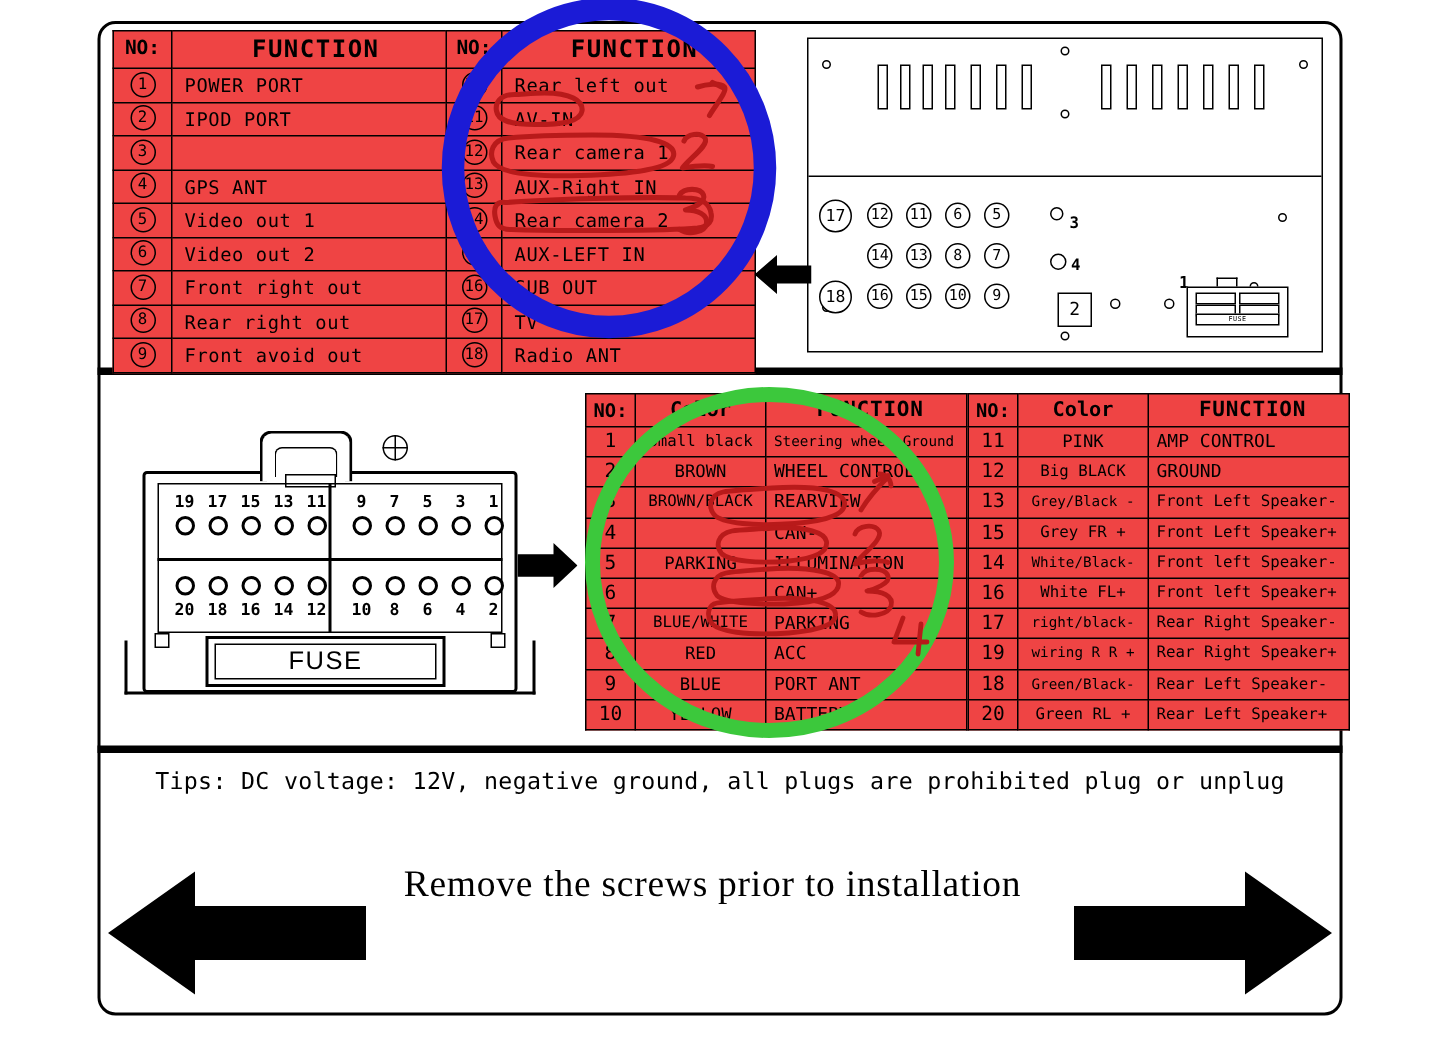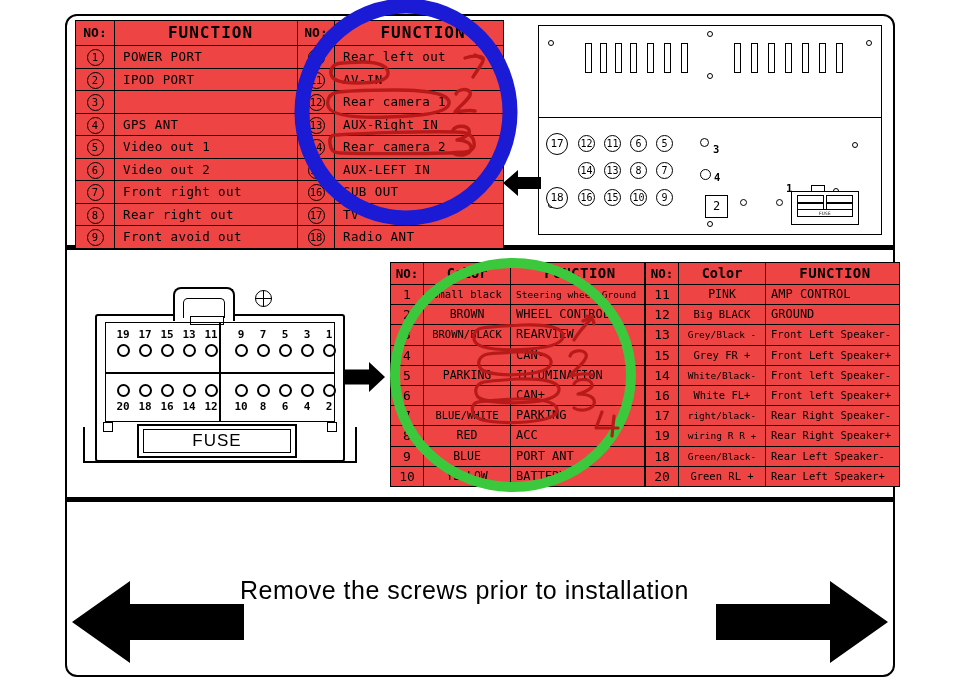--- a/index.html
+++ b/index.html
@@ -120,22 +120,22 @@
   
   .tips{
     position:absolute;left:70px;top:508px;width:820px;
     text-align:center;font-size:15.5px;line-height:26px;letter-spacing:.2px;
     font-family:"DejaVu Sans Mono","Liberation Mono",monospace;
   }
   .tips .l1{display:block;}
   .tips .l2{display:block;}
   .bigmsg{
     position:absolute;left:240px;top:570px;width:470px;
-    font-size:25px;line-height:40px;text-align:left;letter-spacing:.5px;
-    font-family:Liberation Sans, sans-serif;
+    font-size:25px;line-height:40px;text-align:center;letter-spacing:.5px;
+    font-family:Liberation Serif, serif;
   }
 
   
   .marker{position:absolute;pointer-events:none;}
   .marker svg{display:block;overflow:visible;}
 </style>
 </head>
 <body>
 
 <div id="sheet">
@@ -543,20 +543,21 @@
         <path d="M100,56 C102,50 113,49 116,54 C119,60 104,70 100,76 C107,74 118,73 122,75"></path>
 
         <path d="M104,84 C107,78 120,78 122,84 C124,89 112,93 108,94 C118,94 126,97 124,104 C122,110 110,112 104,108"></path>
 
         <path d="M132,112 L126,128 L148,128 M144,116 L142,136"></path>
       </g>
     </svg>
   </div>
 
   <div class="tips">
+    <span class="l1">Tips: DC voltage: 12V, negative ground, all plugs are prohibited plug or unplug</span>
   </div>
 
   <div class="arrow" style="left:72px;top:578px;">
     <svg width="172" height="88" viewBox="0 0 172 88">
       <polygon points="0,44 58,3 58,26 172,26 172,62 58,62 58,85" fill="#000"></polygon>
     </svg>
   </div>
 
   <div class="arrow" style="left:716px;top:578px;">
     <svg width="172" height="88" viewBox="0 0 172 88">

